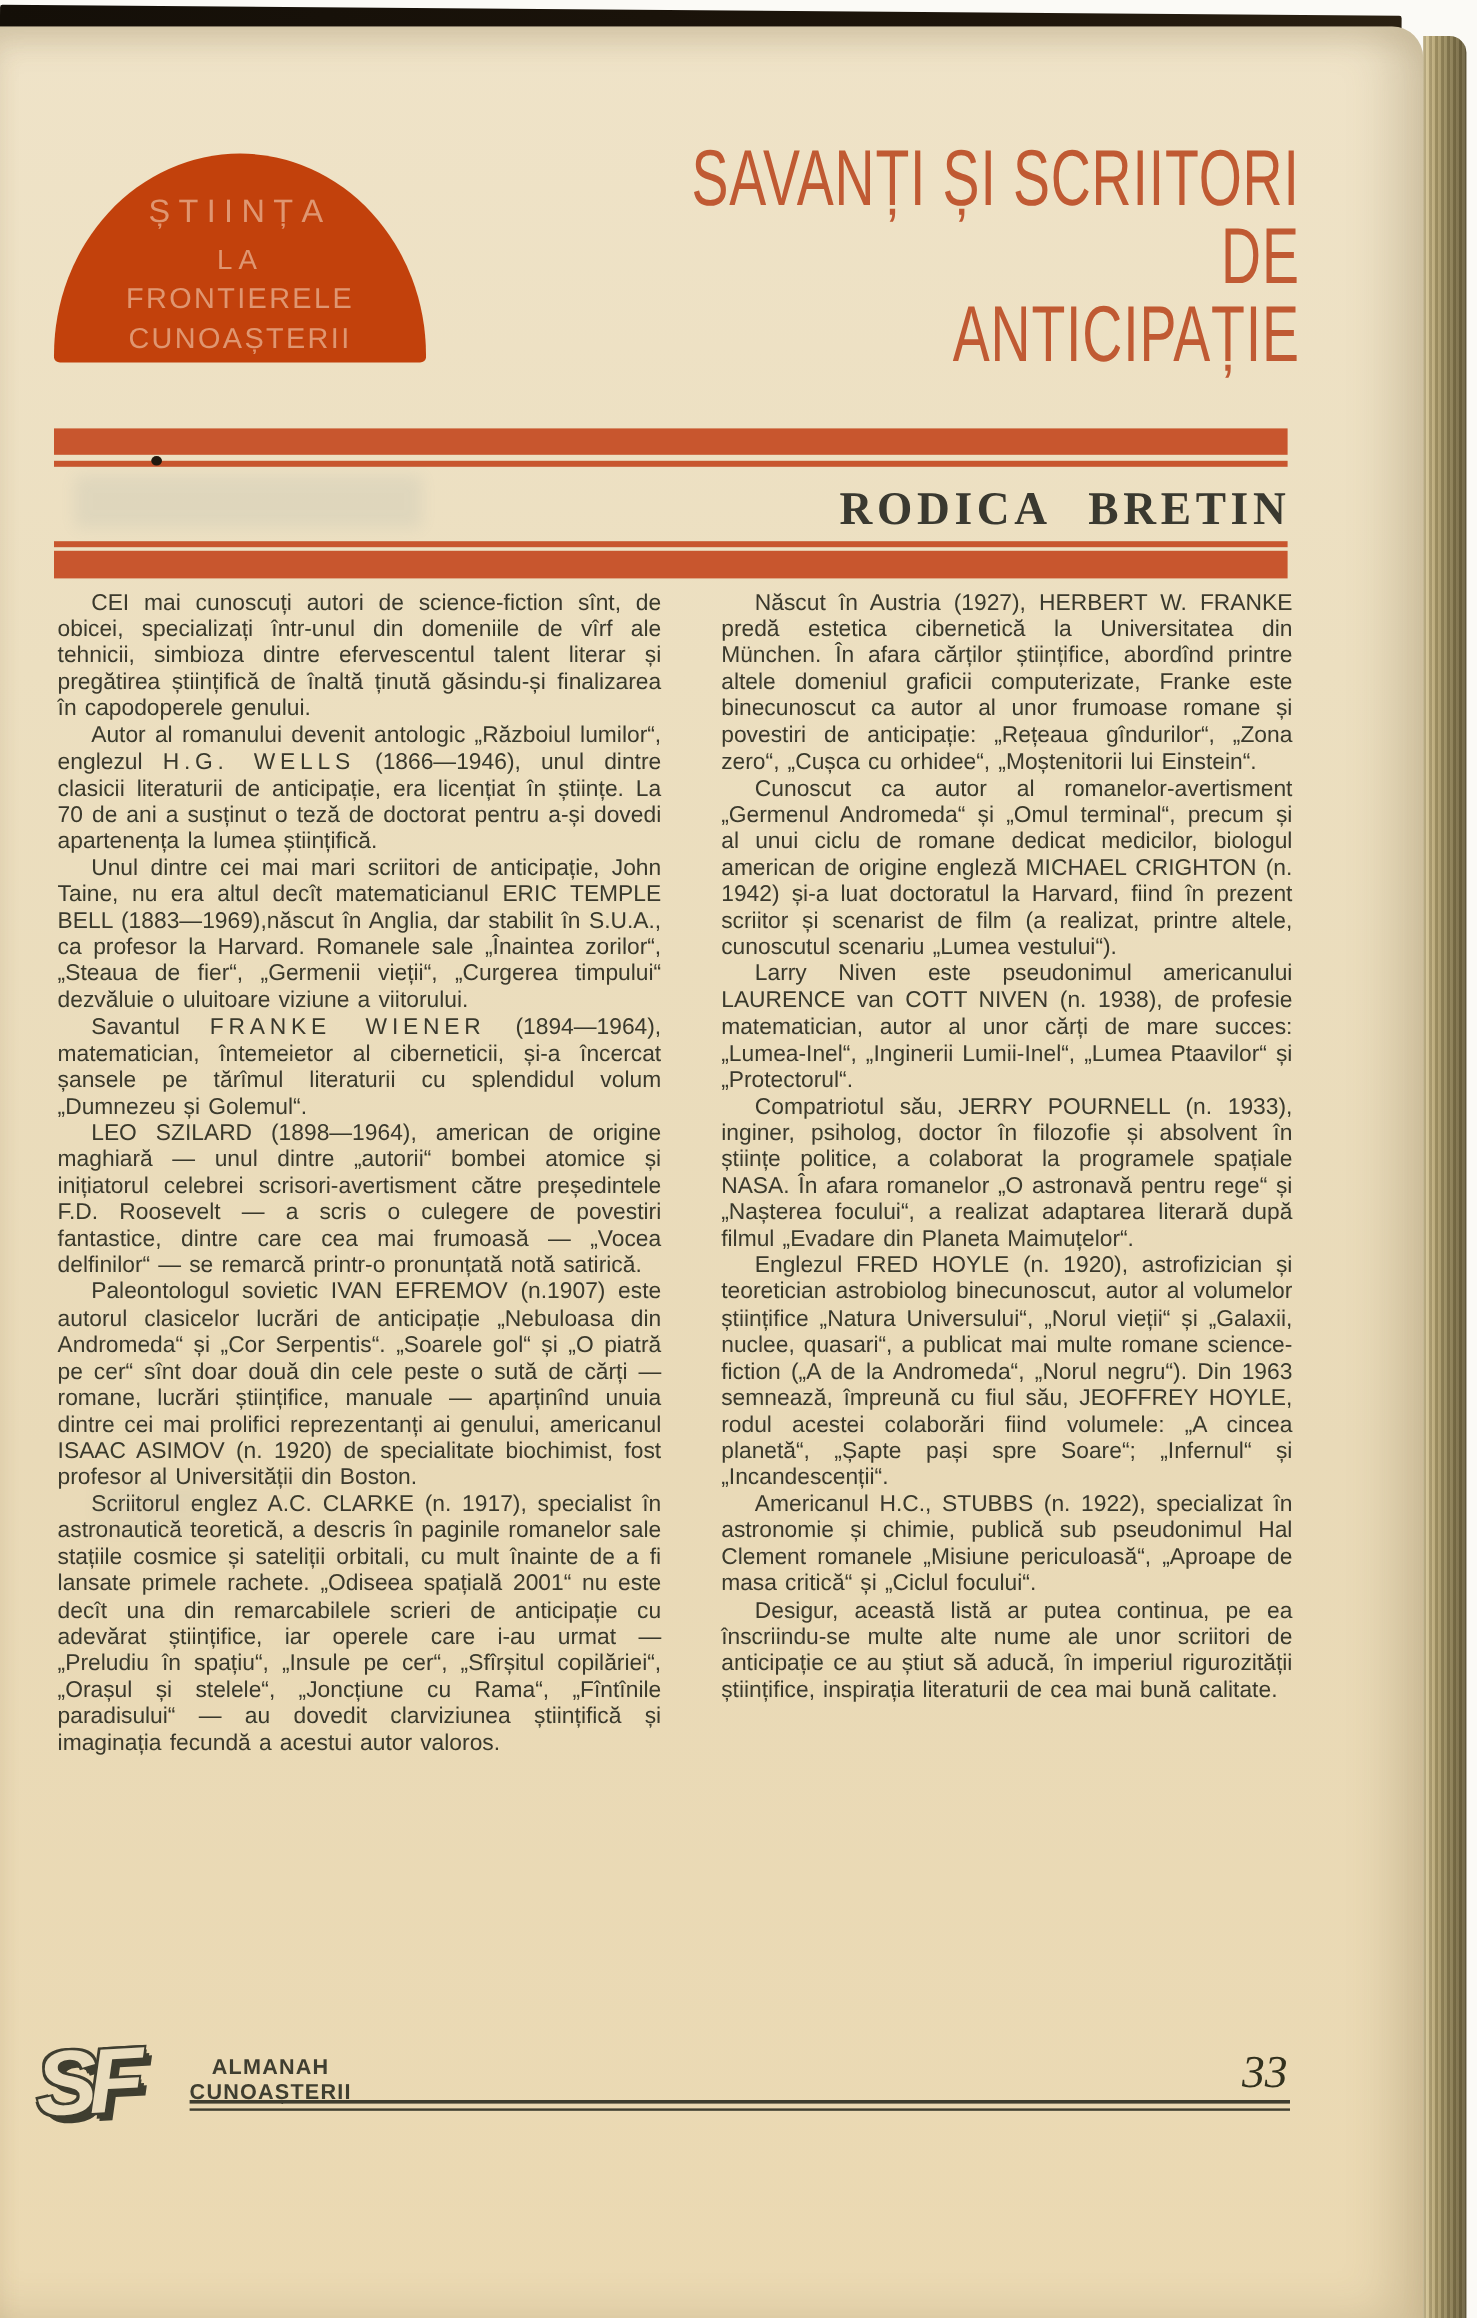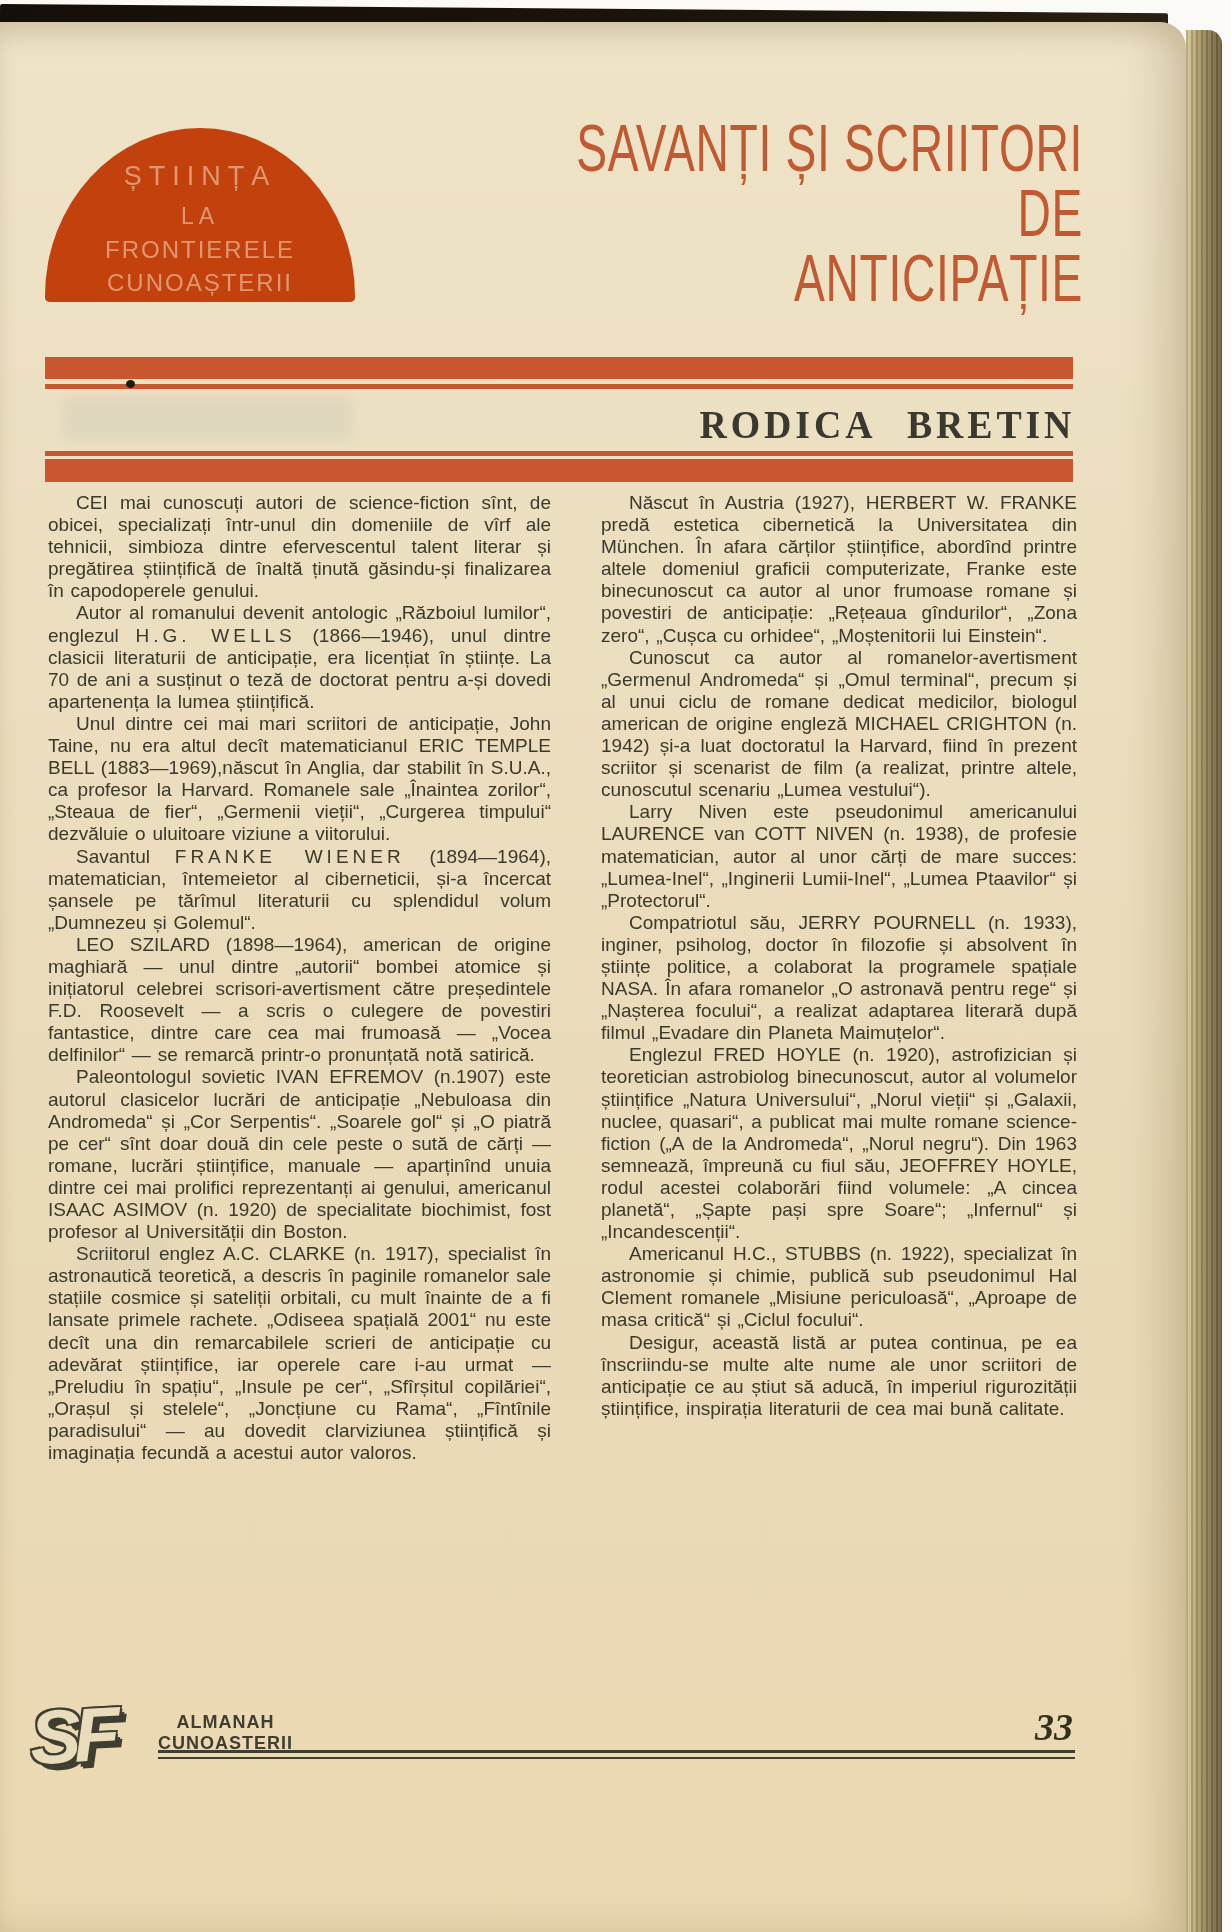--- a/index.html
+++ b/index.html
@@ -96,21 +96,21 @@
       4px 5px 0 var(--dark), 6px 7px 0 var(--dark);
     transform:rotate(-3deg);
   }
   .imprint{position:absolute;left:158px;top:1712px;font-size:18px;line-height:21px;font-weight:700;
     letter-spacing:1px;color:var(--dark);text-align:center;}
   .rule{position:absolute;left:158px;width:917px;background:var(--dark);}
   .rule-a{top:1750px;height:3px;}
   .rule-b{top:1757px;height:2px;}
   .page-num{
     position:absolute;right:158px;top:1705px;
-    font-family:"Liberation Serif",serif;font-style:italic;font-weight:700;font-size:38px;color:#32311e;
+    font-family:"Liberation Serif",serif;font-style:italic;font-weight:400;font-size:38px;color:#32311e;
   }
 </style>
 </head>
 <body>
 
 <div class="stage">
 
   <div class="scan-top-edge"></div>
   <div class="paper"></div>
   <div class="book-edge"></div>

